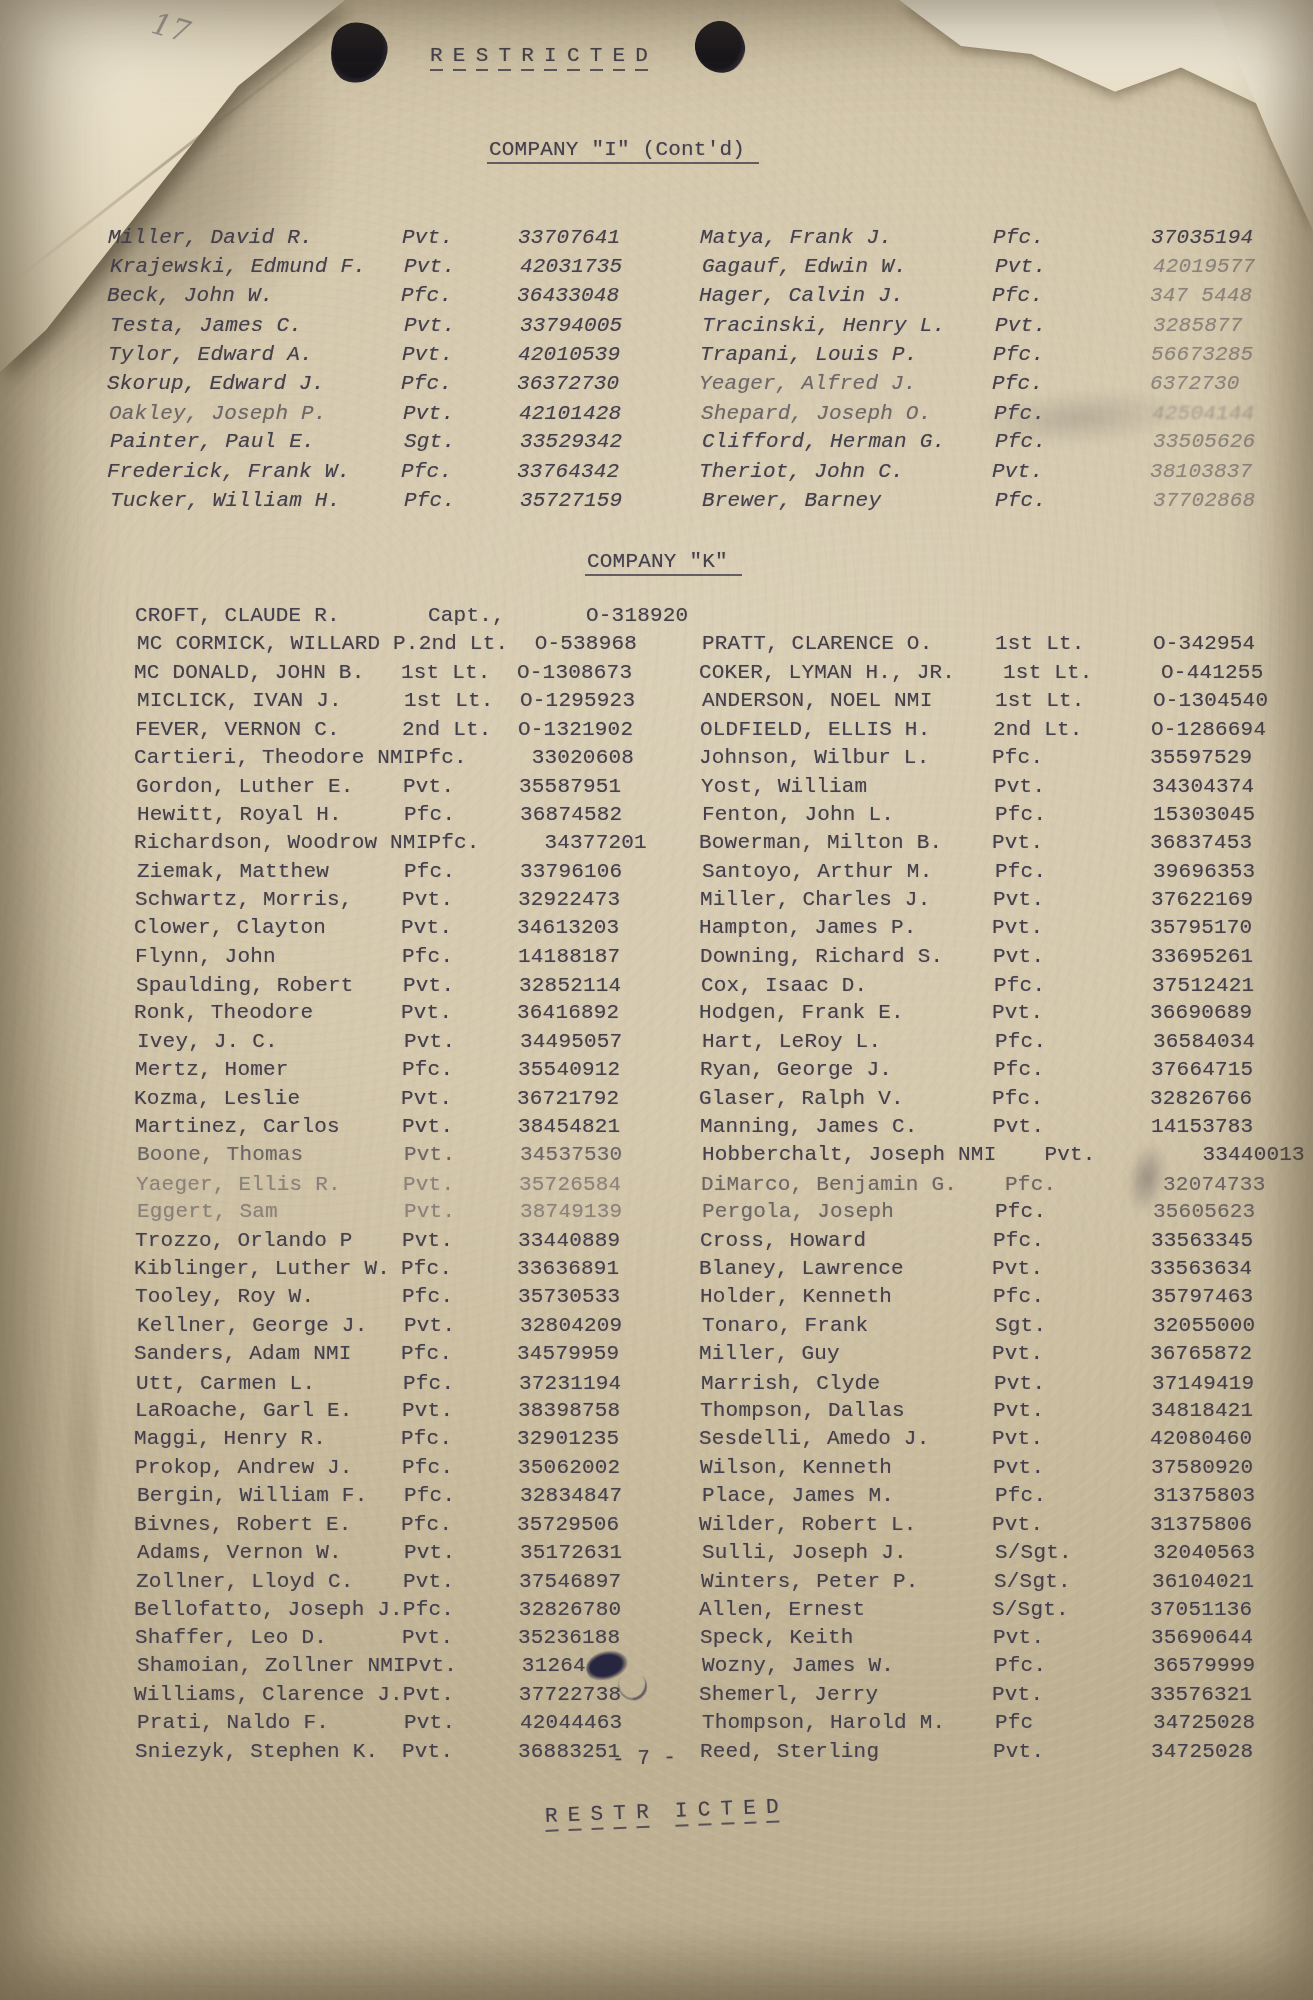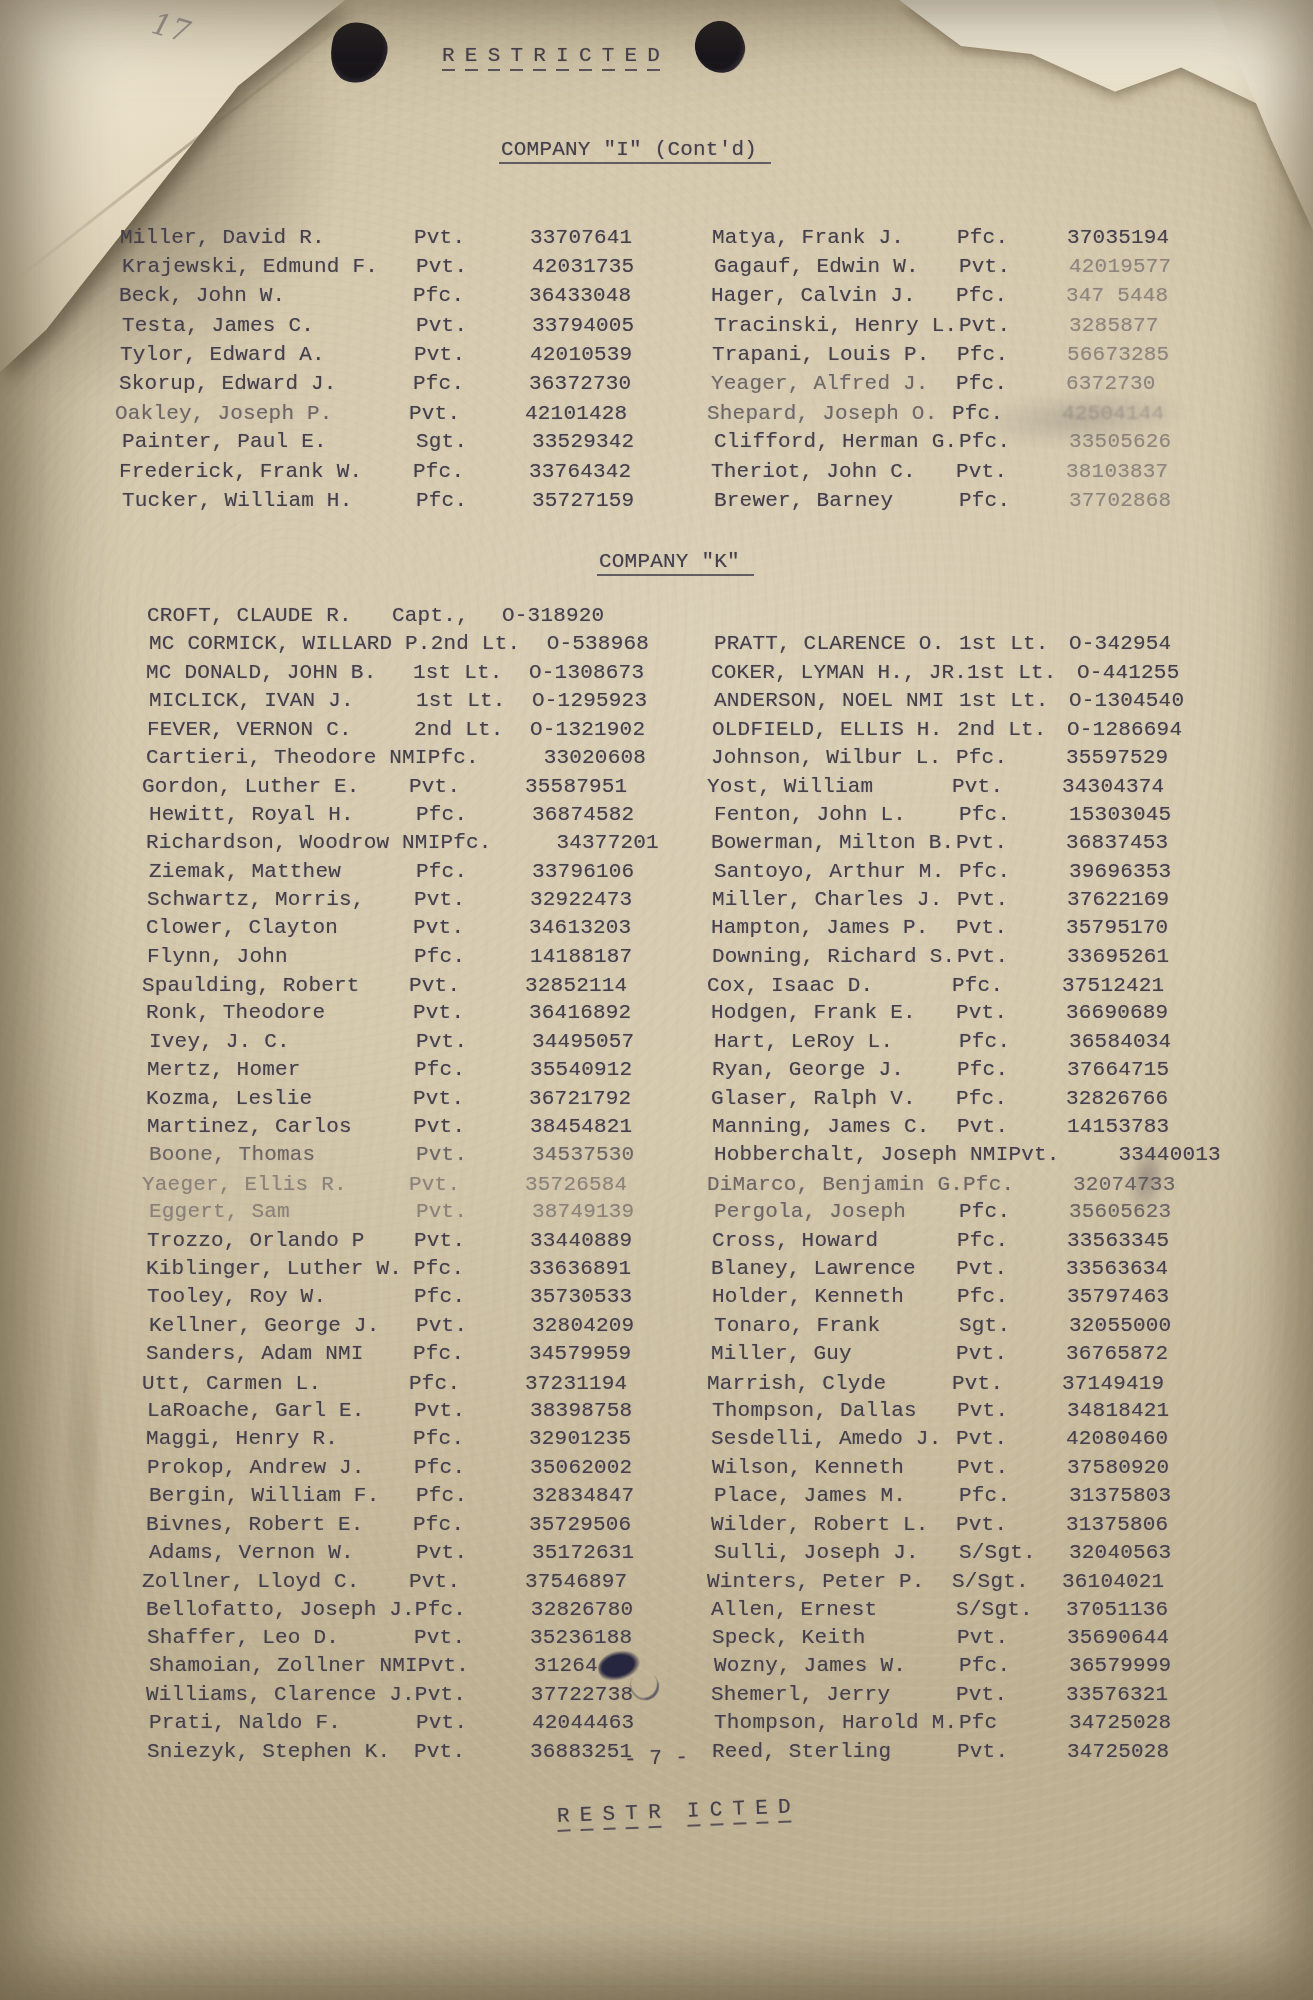--- a/index.html
+++ b/index.html
@@ -52,40 +52,40 @@
   .hole.h-left{left:331px;top:23px;width:56px;height:60px;border-radius:46% 54% 58% 42%/40% 44% 62% 56%;transform:rotate(9deg);}
   .hole.h-right{left:695px;top:21px;width:50px;height:52px;border-radius:52% 48% 46% 54%/48% 56% 44% 52%;transform:rotate(-7deg);}
   .smudge{position:absolute;z-index:5;pointer-events:none;border-radius:50%;}
   .smudge.s1{left:972px;top:390px;width:215px;height:56px;transform:rotate(-4deg);
     background:radial-gradient(closest-side, rgba(104,97,94,.28), rgba(104,97,94,0));filter:blur(3px);}
   .smudge.s2{left:1128px;top:1142px;width:38px;height:72px;transform:rotate(11deg);
     background:radial-gradient(closest-side, rgba(70,64,70,.40), rgba(70,64,70,0));filter:blur(3px);}
   .smudge.s3{left:70px;top:1240px;width:26px;height:420px;
     background:linear-gradient(rgba(105,92,68,0),rgba(105,92,68,.18),rgba(105,92,68,0));filter:blur(4px);}
   
-  .doc{position:absolute;inset:0;z-index:4;margin-left:12px;}
+  .doc{position:absolute;inset:0;z-index:4;}
   .typed{position:absolute;white-space:pre;font-size:21px;letter-spacing:.2px;
     text-shadow:0 0 1px rgba(70,64,78,.45);}
   .letter{display:inline-block;border-bottom:2px solid rgba(70,64,78,.85);
     padding-bottom:2px;margin-right:10px;}
   .gap{display:inline-block;width:16px;}
   .heading{border-bottom:2px solid rgba(70,64,78,.8);padding:0 14px 1px 2px;}
   .rows{position:absolute;right:0;}
-  #rows-i{top:226px;left:108px;}
+  #rows-i{top:226px;left:108px;font-style:italic;}
   #rows-k{top:604px;left:135px;}
   .row{display:flex;align-items:flex-start;}
   #rows-i .row{height:29.2px;}
   #rows-k .row{height:28.4px;}
   .row:nth-child(2n){transform:translateX(2px);}
   .row:nth-child(3n){transform:translateX(-1px);}
   .row:nth-child(7n){transform:translate(1px,1px);justify-content:center;}
   .half{display:flex;flex:none;}
   #rows-i .h1{width:592px;}
   #rows-k .h1{width:565px;}
-  .h2{width:613px;}
+  .h2{width:613px;gap:48px;}
   .cell{white-space:pre;font-size:21px;letter-spacing:.2px;flex:none;
     text-shadow:0 0 1px rgba(70,64,78,.42);}
   #rows-i .h1 .name{min-width:294px;}
   #rows-k .h1 .name{min-width:267px;}
   .h1 .rank{min-width:116px;}
   .h2 .name{min-width:245px;}
   .h2 .rank{min-width:110px;}
   .serial{min-width:100px;}
   .f1{opacity:.5;filter:blur(.4px);}
   .f2{opacity:.3;filter:blur(.9px);}

